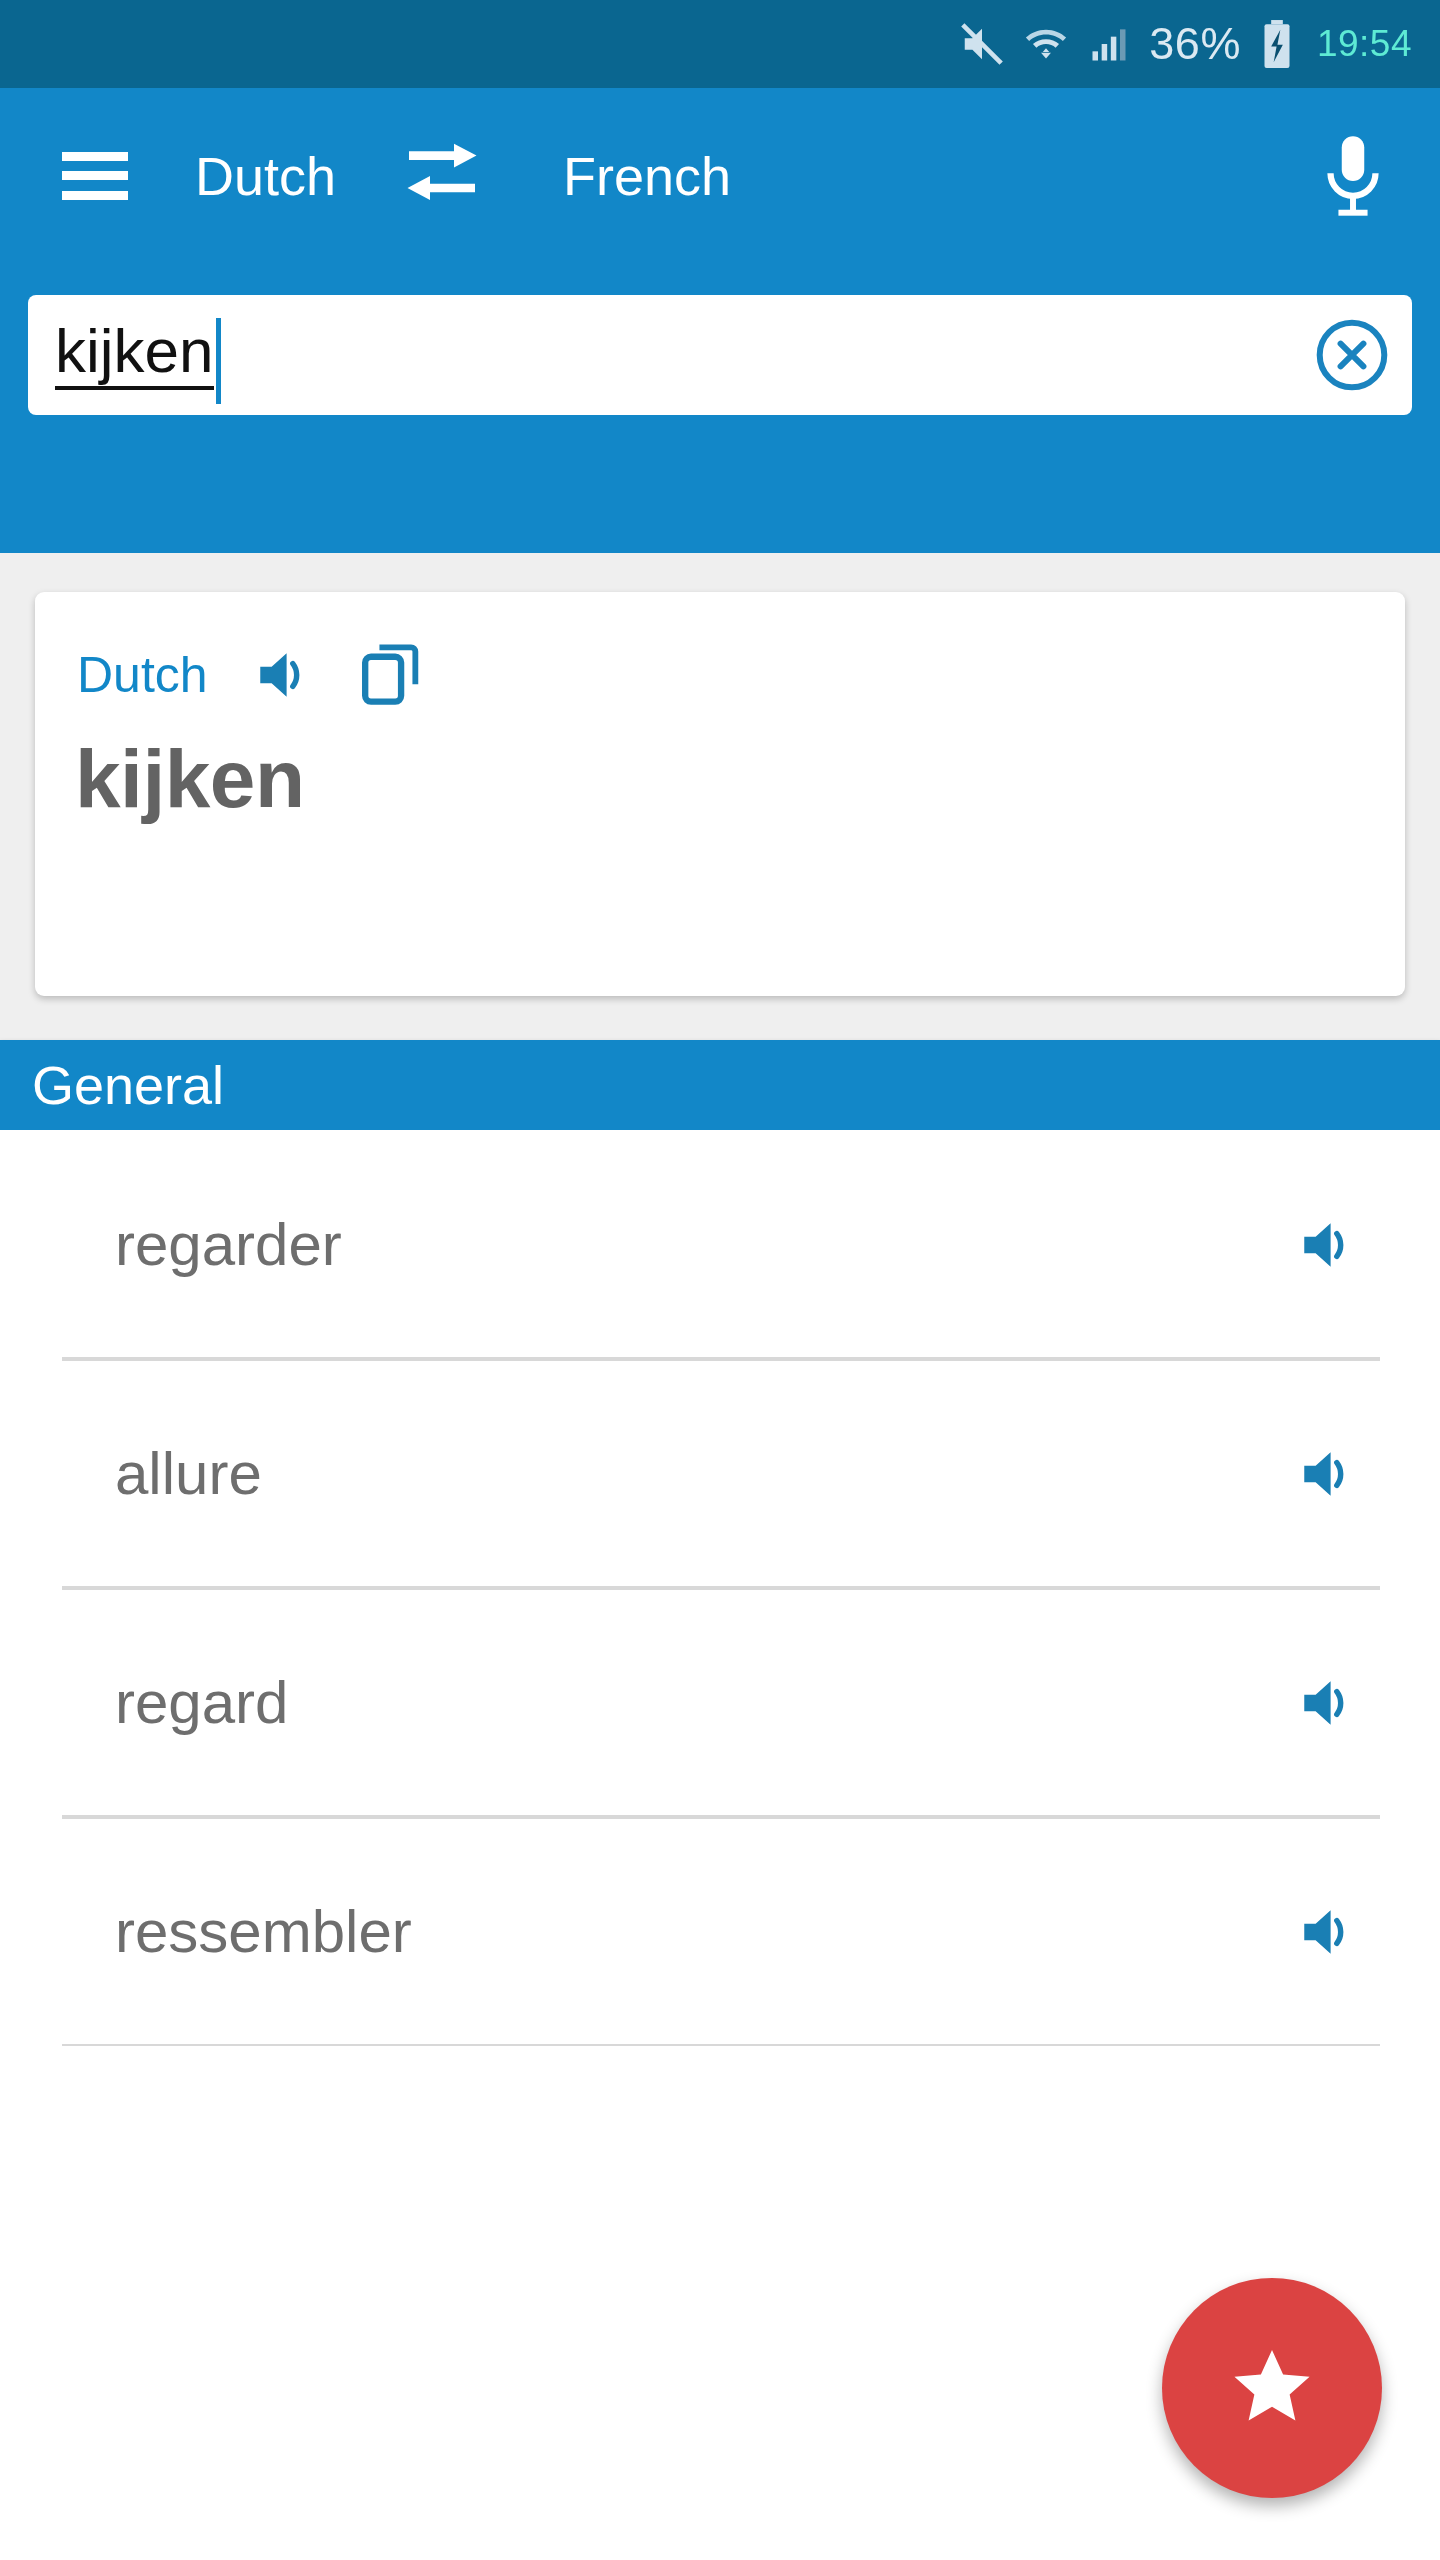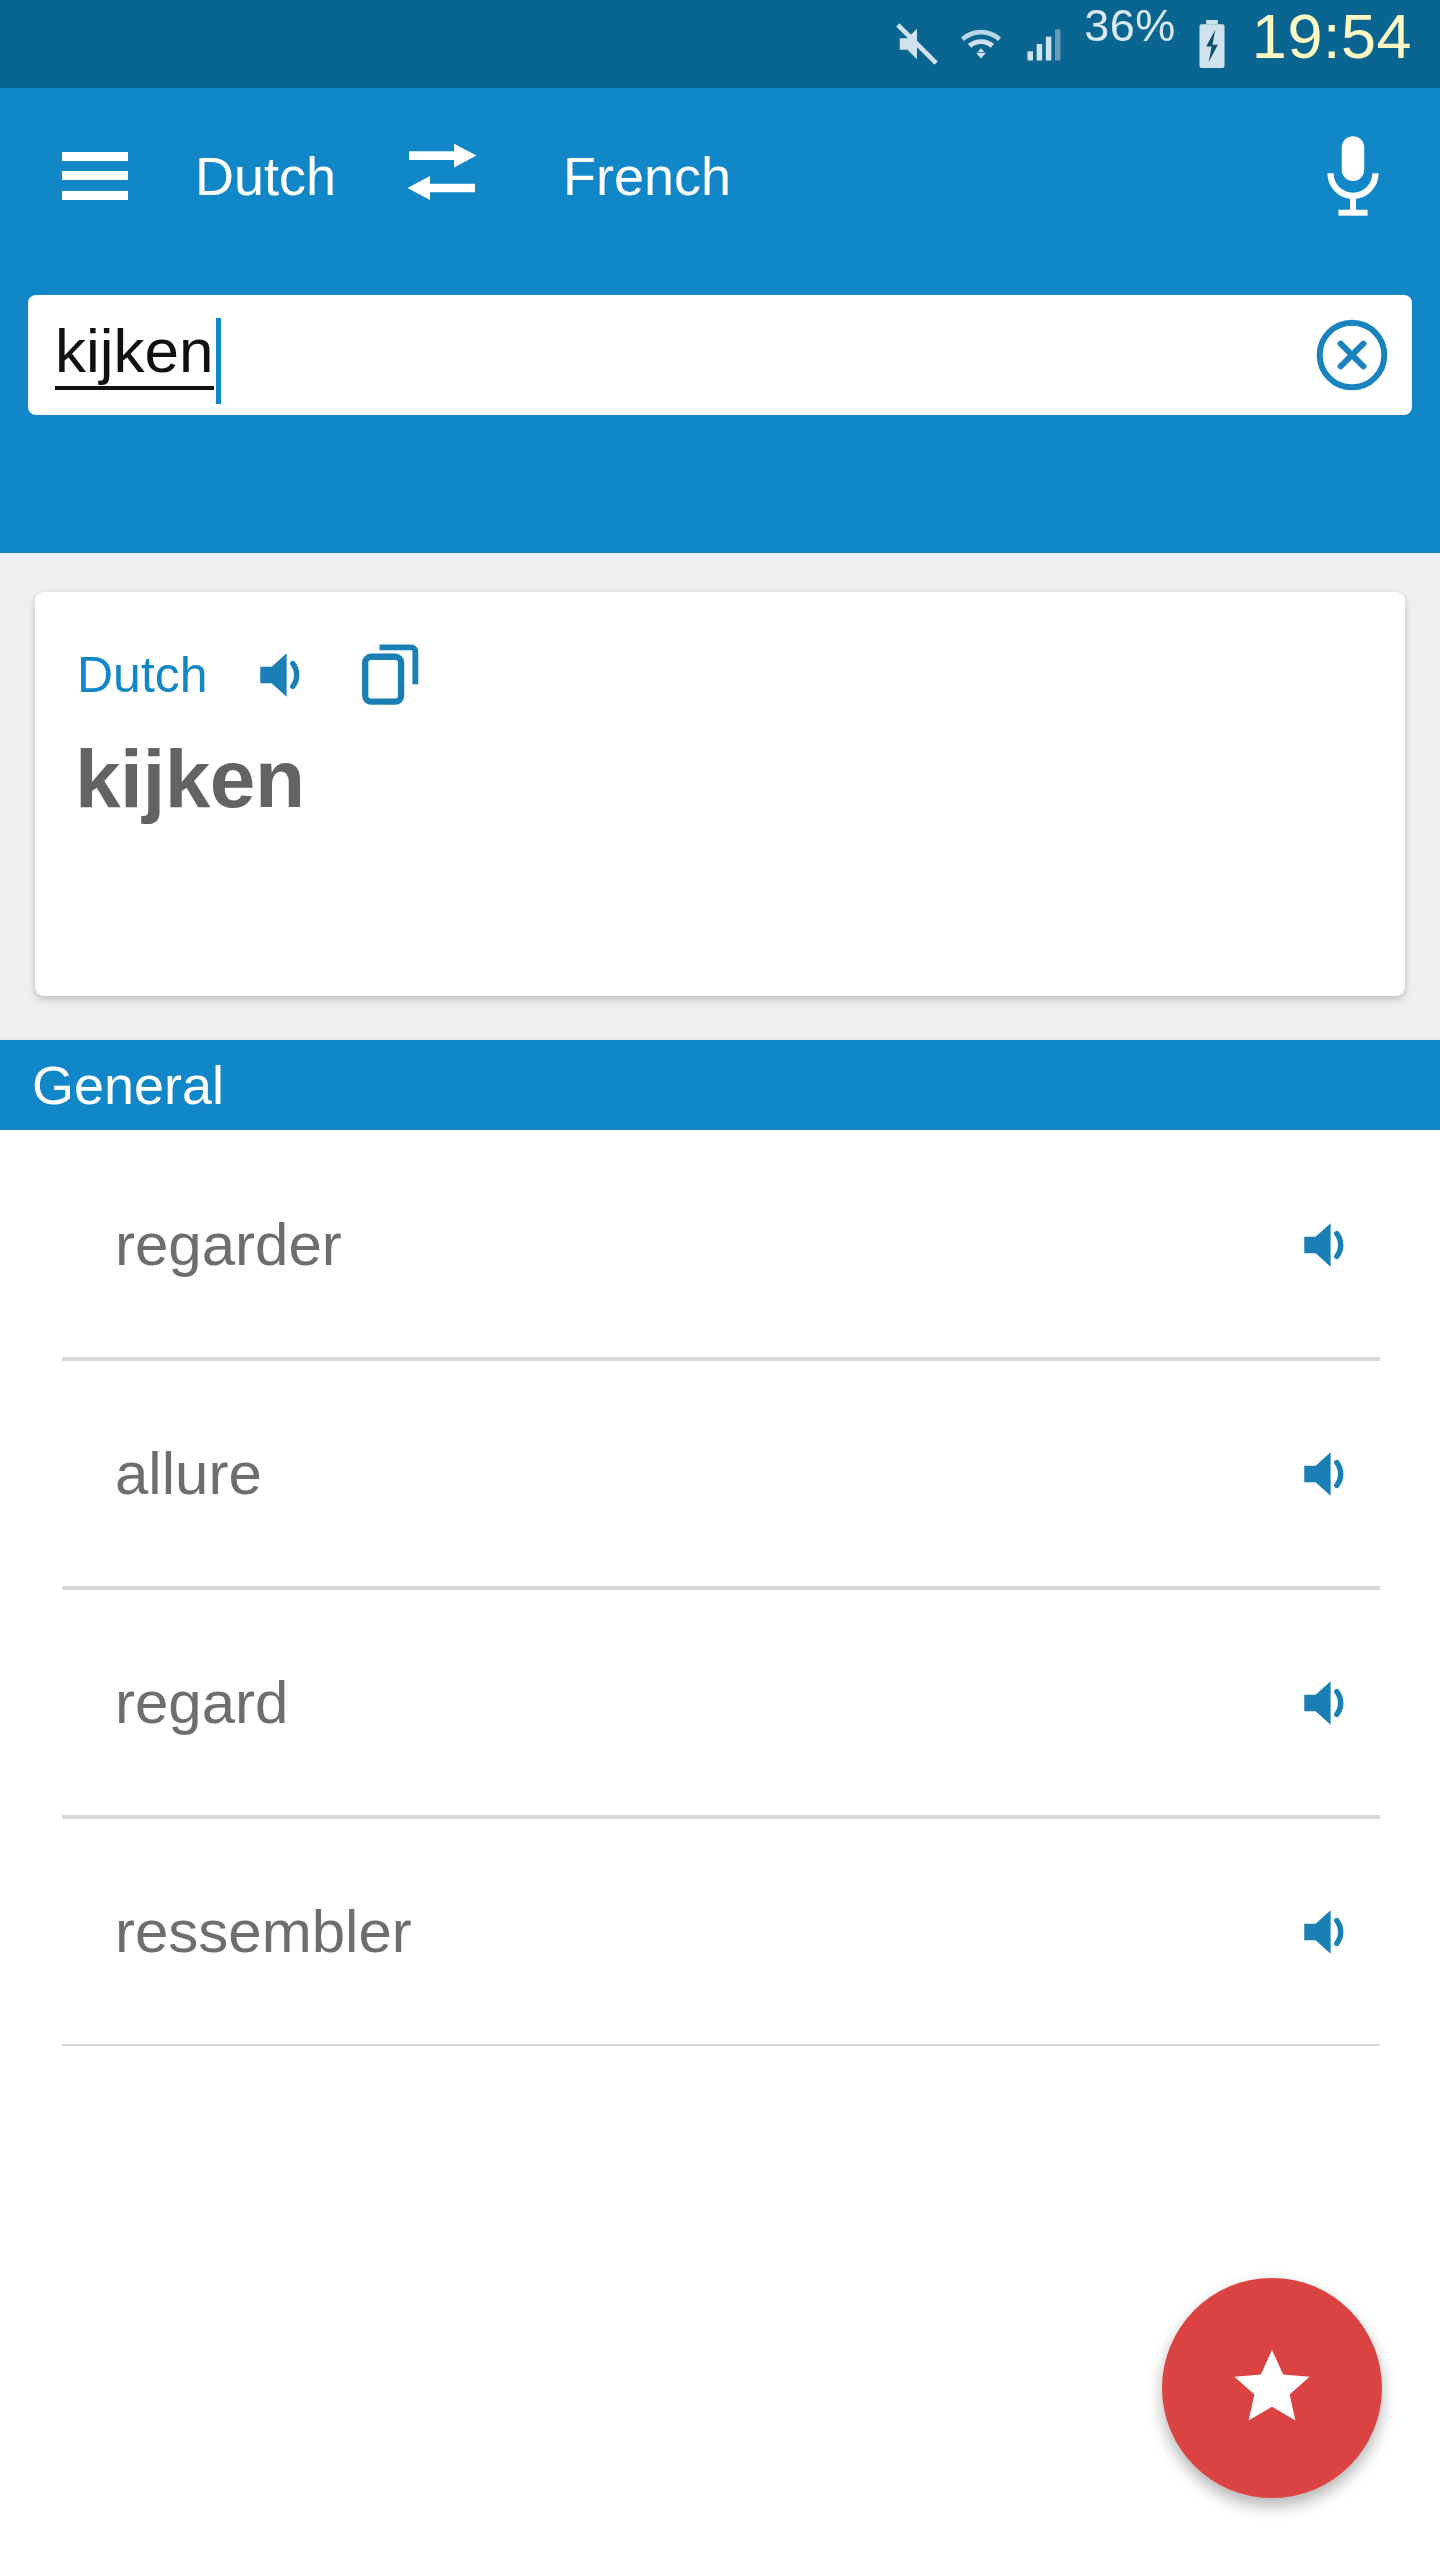--- a/index.html
+++ b/index.html
@@ -8,29 +8,29 @@
     background:#ffffff;
     font-family:"Liberation Sans", sans-serif;
     overflow:hidden;
   }
   .screen { position:relative; width:1440px; height:2560px; background:#ffffff; }
 
   
   .status-bar {
     position:absolute; top:0; left:0; width:1440px; height:88px;
     background:#0a6690;
-    display:flex; justify-content:flex-end;
+    display:flex; align-items:center; justify-content:flex-end;
     padding-right:28px; gap:18px;
   }
   .status-icon { display:flex; align-items:center; justify-content:center; }
   .status-text {
     color:#dbe9f2; font-size:45px; letter-spacing:0.5px;
     font-family:"Liberation Sans", sans-serif;
   }
-  .sb-clock { color:#fef9c3; font-size:63px; margin-left:4px; }
+  .sb-clock { color:#5eead4; font-size:37px; margin-left:4px; }
 
   
   .app-bar {
     position:absolute; top:88px; left:0; width:1440px; height:465px;
     background:#1287c8;
   }
   .app-bar-top {
     position:absolute; top:0; left:0; width:1440px; height:175px;
     display:flex; align-items:center;
   }

